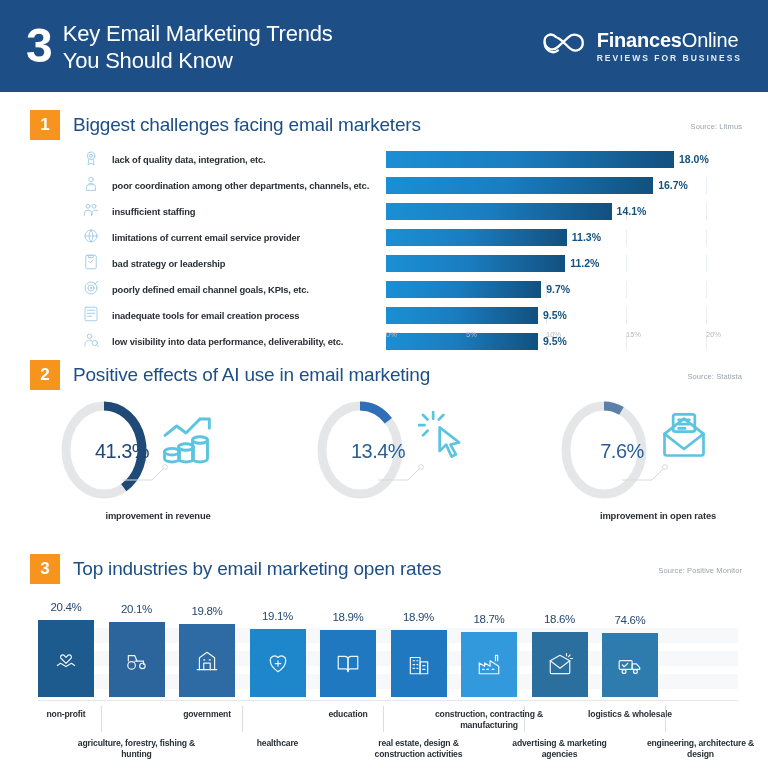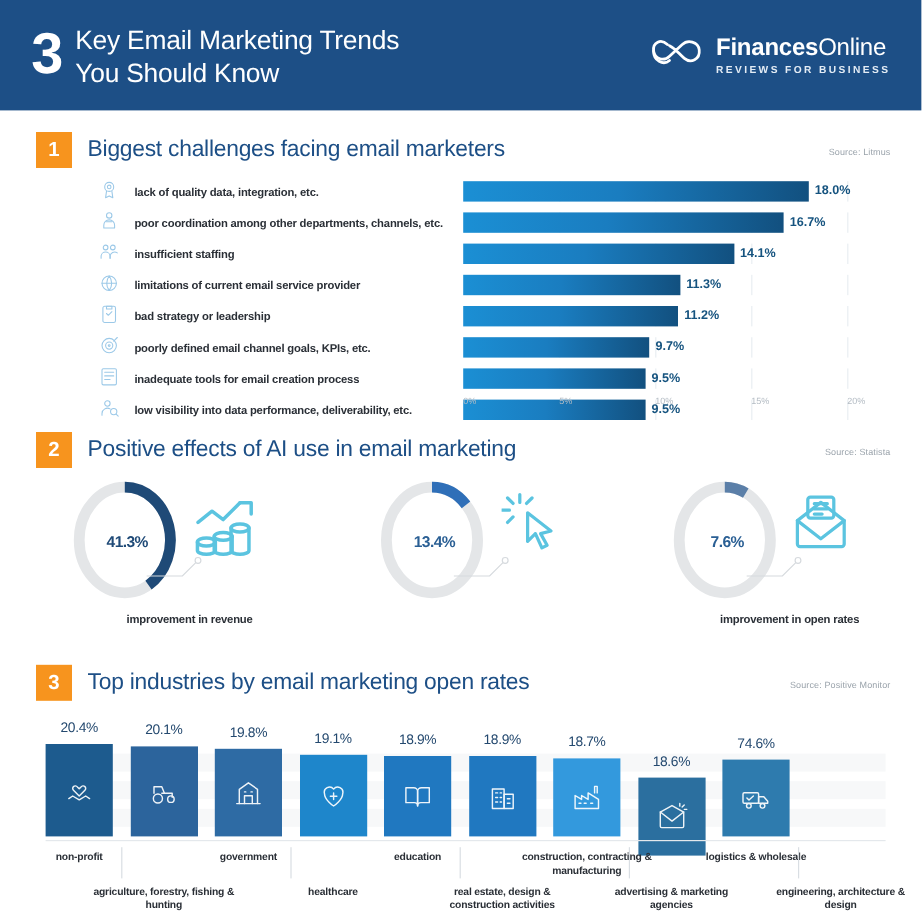--- a/index.html
+++ b/index.html
@@ -70,23 +70,23 @@
   .s1-gl { position:absolute; top:0; bottom:0; width:1px; background:#e9eef2; }
   .s1-axis { position:absolute; left:392px; top:330px; width:320px; height:14px; }
   .s1-tick { position:absolute; font-size:7.5px; color:#b4bcc4; top:0; }
 
   
   .donuts { position:absolute; left:0; top:398px; width:768px; height:132px; }
   .donut-group { position:absolute; top:0; width:256px; height:132px; }
   .donut-wrap { position:absolute; left:26px; top:0; width:96px; height:106px; }
   .donut-svg { position:absolute; left:0; top:0; }
   .donut-val {
-    position:absolute; left:2px; top:0; width:96px; height:106px;
+    position:absolute; left:18px; top:0; width:96px; height:106px;
     display:flex; align-items:center; justify-content:center;
-    font-size:13px; color:#2a5f94; font-weight:700; letter-spacing:-0.5px;
+    font-size:20px; color:#2a5f94; font-weight:400; letter-spacing:-0.5px;
   }
   .donut-val.dark { color:#1f4a77; }
   .connector { position:absolute; }
   .donut-icon { position:absolute; }
   .donut-caption {
     position:absolute; left:0; top:112px; width:256px; text-align:center;
     font-size:9.4px; color:#2a2f36; font-weight:600; letter-spacing:-0.15px;
   }
 
   
@@ -444,21 +444,21 @@
       <div class="col" style="left: 423px; top: 0px; height: 101px;">
         <div class="col-val" style="top: 16.5909px;">18.7%</div>
         <div class="col-bar" style="height: 65.4091px; background: rgb(51, 153, 221);">
           <svg viewBox="0 0 24 24" width="26" height="26" fill="none" stroke="#ffffff" stroke-width="1.1" stroke-linecap="round" stroke-linejoin="round">
             <path d="M3 21V11l5 3V11l5 3V9l8 5v7z"></path>
             <path d="M6 17h1.5M10 17h1.5M15 17h1.5"></path>
             <path d="M18 9V4h2v5"></path>
           </svg>
         </div>
       </div>
-      <div class="col" style="left: 493.5px; top: 16px; height: 101px;">
+      <div class="col" style="left: 493.5px; top: 0px; height: 101px;">
         <div class="col-val" style="top: 17.2727px;">18.6%</div>
         <div class="col-bar" style="height: 64.7273px; background: rgb(43, 111, 159);">
           <svg viewBox="0 0 24 24" width="26" height="26" fill="none" stroke="#ffffff" stroke-width="1.1" stroke-linecap="round" stroke-linejoin="round">
             <path d="M3 8l9-5 9 5v11a1 1 0 0 1-1 1H4a1 1 0 0 1-1-1z"></path>
             <path d="M3 8l9 7 9-7"></path>
             <path d="M18 3.5v-2M21.5 6h2M19.8 4.2 21.4 2.6"></path>
           </svg>
         </div>
       </div>
       <div class="col" style="left: 564px; top: 0px; height: 101px;">

